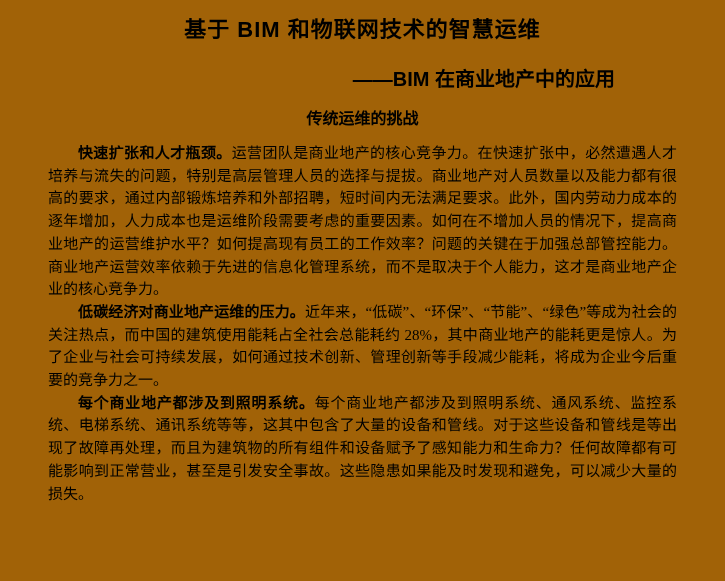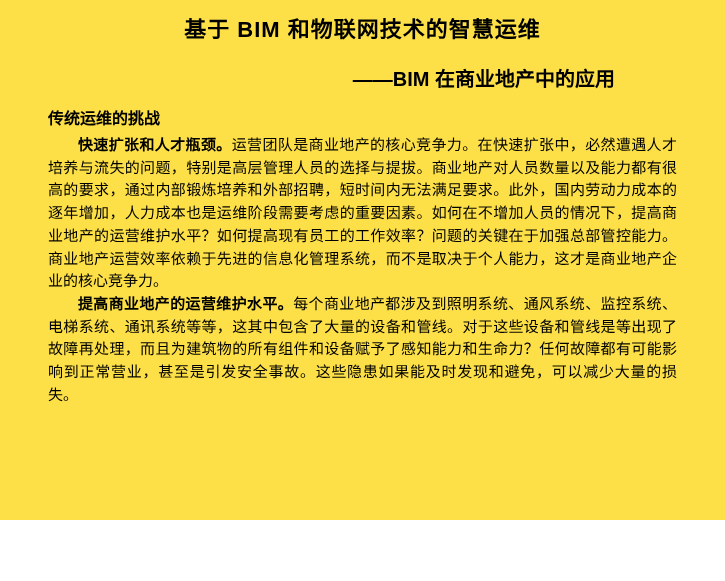--- a/index.html
+++ b/index.html
@@ -10,23 +10,23 @@
   body {
     width: 725px;
     height: 581px;
     overflow: hidden;
     color: #000000;
     font-family: "Liberation Serif", "DejaVu Serif", serif;
   }
   .page {
     box-sizing: border-box;
     width: 725px;
-    height: 520px;
+    height: 581px;
     padding: 14px 48px 0 48px;
-    background: #fde047;
+    background: #a16207;
   }
   .title {
     margin: 0;
     font-family: "Liberation Sans", "DejaVu Sans", sans-serif;
     font-weight: bold;
     font-size: 22px;
     line-height: 32px;
     text-align: center;
     letter-spacing: 1px;
   }
@@ -57,31 +57,32 @@
     text-indent: 2em;
     text-align: justify;
     text-justify: inter-ideograph;
   }
   .heading {
     margin: 16px 0 0 0;
     font-family: Liberation Sans, sans-serif;
     font-weight: bold;
     font-size: 16px;
     line-height: 22px;
+    text-align: center;
   }
   .body-para {
     margin: 0;
     font-size: 15px;
     line-height: 22.7px;
     text-indent: 2em;
     text-align: justify;
     text-justify: inter-ideograph;
   }
   .body-para.first {
-    margin-top: 4px;
+    margin-top: 12px;
   }
   .lead {
     font-family: "Liberation Sans", "DejaVu Sans", sans-serif;
     font-weight: bold;
   }
 </style>
 </head>
 <body>
 
 <div class="page">
@@ -89,16 +90,17 @@
   <h1 class="title">基于 BIM 和物联网技术的智慧运维</h1>
 
   <div class="subtitle">——BIM 在商业地产中的应用</div>
 
 
 
   <h2 class="heading">传统运维的挑战</h2>
 
   <p class="body-para first"><b class="lead">快速扩张和人才瓶颈。</b><span>运营团队是商业地产的核心竞争力。在快速扩张中，必然遭遇人才培养与流失的问题，特别是高层管理人员的选择与提拔。商业地产对人员数量以及能力都有很高的要求，通过内部锻炼培养和外部招聘，短时间内无法满足要求。此外，国内劳动力成本的逐年增加，人力成本也是运维阶段需要考虑的重要因素。如何在不增加人员的情况下，提高商业地产的运营维护水平？如何提高现有员工的工作效率？问题的关键在于加强总部管控能力。商业地产运营效率依赖于先进的信息化管理系统，而不是取决于个人能力，这才是商业地产企业的核心竞争力。</span></p>
 
+  <p class="body-para"><b class="lead">低碳经济对商业地产运维的压力。</b><span>近年来，“低碳”、“环保”、“节能”、“绿色”等成为社会的关注热点，而中国的建筑使用能耗占全社会总能耗约 28%，其中商业地产的能耗更是惊人。为了企业与社会可持续发展，如何通过技术创新、管理创新等手段减少能耗，将成为企业今后重要的竞争力之一。</span></p>
 
-  <p class="body-para"><b class="lead">提高商业地产的运营维护水平。</b><span>每个商业地产都涉及到照明系统、通风系统、监控系统、电梯系统、通讯系统等等，这其中包含了大量的设备和管线。对于这些设备和管线是等出现了故障再处理，而且为建筑物的所有组件和设备赋予了感知能力和生命力？任何故障都有可能影响到正常营业，甚至是引发安全事故。这些隐患如果能及时发现和避免，可以减少大量的损失。</span></p>
+  <p class="body-para"><b class="lead">每个商业地产都涉及到照明系统。</b><span>每个商业地产都涉及到照明系统、通风系统、监控系统、电梯系统、通讯系统等等，这其中包含了大量的设备和管线。对于这些设备和管线是等出现了故障再处理，而且为建筑物的所有组件和设备赋予了感知能力和生命力？任何故障都有可能影响到正常营业，甚至是引发安全事故。这些隐患如果能及时发现和避免，可以减少大量的损失。</span></p>
 
 </div>
 
 </body></html>

